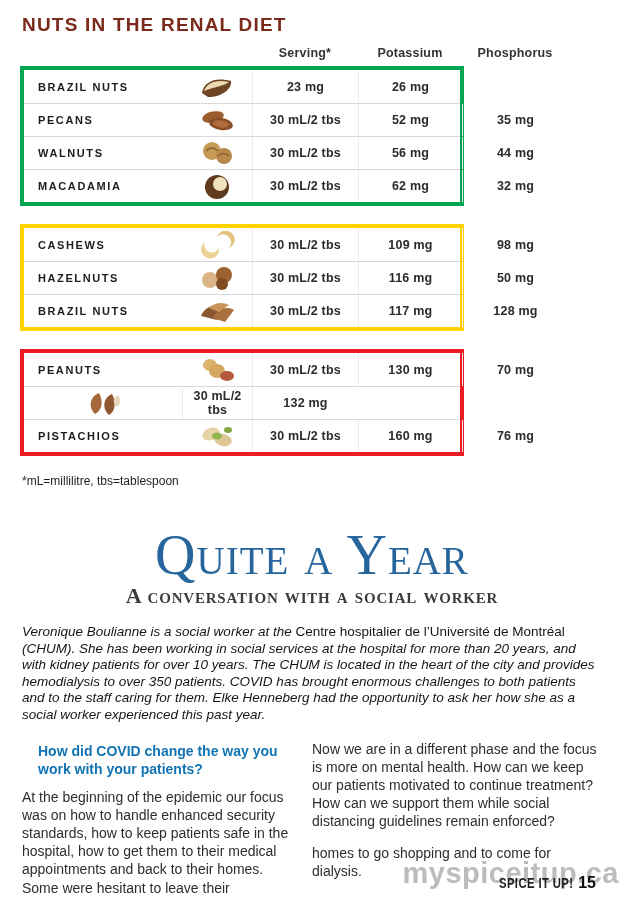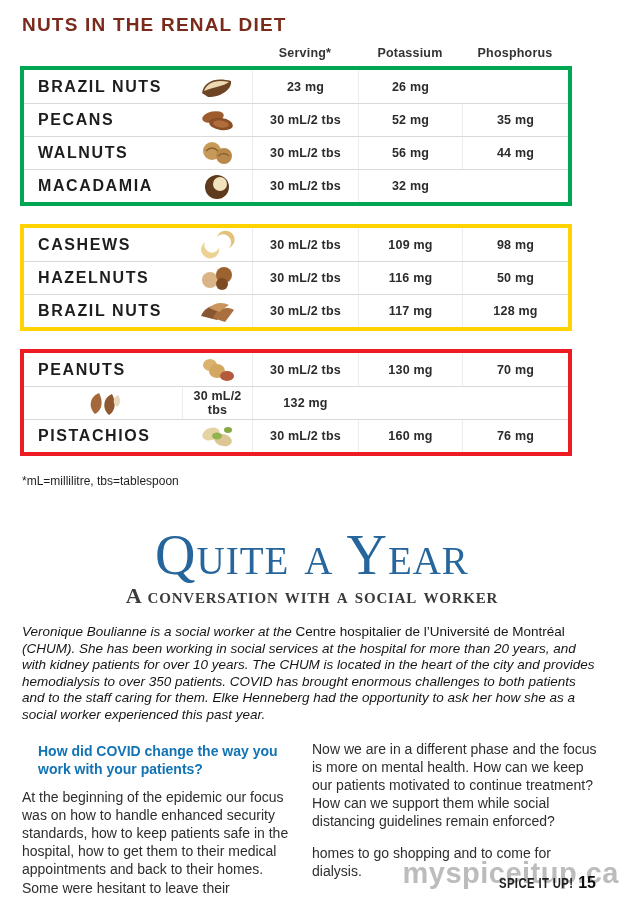--- a/index.html
+++ b/index.html
@@ -6,40 +6,40 @@
   html,body { background:#ffffff; }
   body { width:624px; height:899px; font-family:"Liberation Sans", sans-serif; }
   .page { position:relative; width:624px; height:899px; overflow:hidden; background:#fff; }
 
   
   .page-title {
     margin:14px 0 10px 22px;
     font-size:19px; font-weight:800; letter-spacing:1.2px;
     color:#7b2b1b;
   }
-  .table-area { margin-left:20px; width:552px; }
+  .table-area { margin-left:20px; width:444px; }
   .tgrid {
     display:grid;
     grid-template-columns:158px 70px 106px 104px 106px;
     align-items:center;
   }
   .thead { margin-left:4px; margin-bottom:6px; }
   .thead span {
     font-size:12.5px; font-weight:700; color:#333; text-align:center;
     letter-spacing:.2px;
   }
   .group { border:4px solid #000; margin-bottom:18px; background:#fff; }
   .group + .group { margin-top:0; }
   .row { height:33px; }
   .row + .row { border-top:1px solid #d9d9d9; }
   .cell { text-align:center; align-self:stretch; display:flex; align-items:center; justify-content:center; }
   .cell.vline { border-left:1px solid #ececec; }
   .nut-name {
     justify-content:flex-start; padding-left:14px;
-    font-size:16px; font-weight:700; letter-spacing:1.6px; color:#1d1d1d;
+    font-size:11px; font-weight:700; letter-spacing:1.6px; color:#1d1d1d;
   }
   .nut-img svg { display:block; }
   .val { font-size:12.5px; font-weight:700; color:#2b2b2b; letter-spacing:.2px; }
   .footnote { margin:1px 0 0 22px; font-size:12px; color:#1f1f1f; }
 
   
   .article-title {
     margin-top:42px; text-align:center;
     font-family:"Liberation Serif", serif; font-weight:400;
     font-variant:small-caps; font-size:56px; line-height:50px;
@@ -143,20 +143,21 @@
 
       <div class="tgrid row">
         <div class="cell nut-name">MACADAMIA</div>
         <div class="cell nut-img">
           <svg viewBox="0 0 40 30" width="40" height="30">
             <circle cx="20" cy="16" r="12" fill="#5f3a1c"></circle>
             <circle cx="23" cy="13" r="7" fill="#f0e2bd"></circle>
           </svg>
         </div>
         <div class="cell vline val">30 mL/2 tbs</div>
+        <div class="cell vline val">62 mg</div>
         <div class="cell vline val">32 mg</div>
       </div>
     </section>
 
     <section class="group" style="border-color: rgb(255, 210, 0);">
 
       <div class="tgrid row">
         <div class="cell nut-name">CASHEWS</div>
         <div class="cell nut-img">
           <svg viewBox="0 0 40 30" width="40" height="30">

